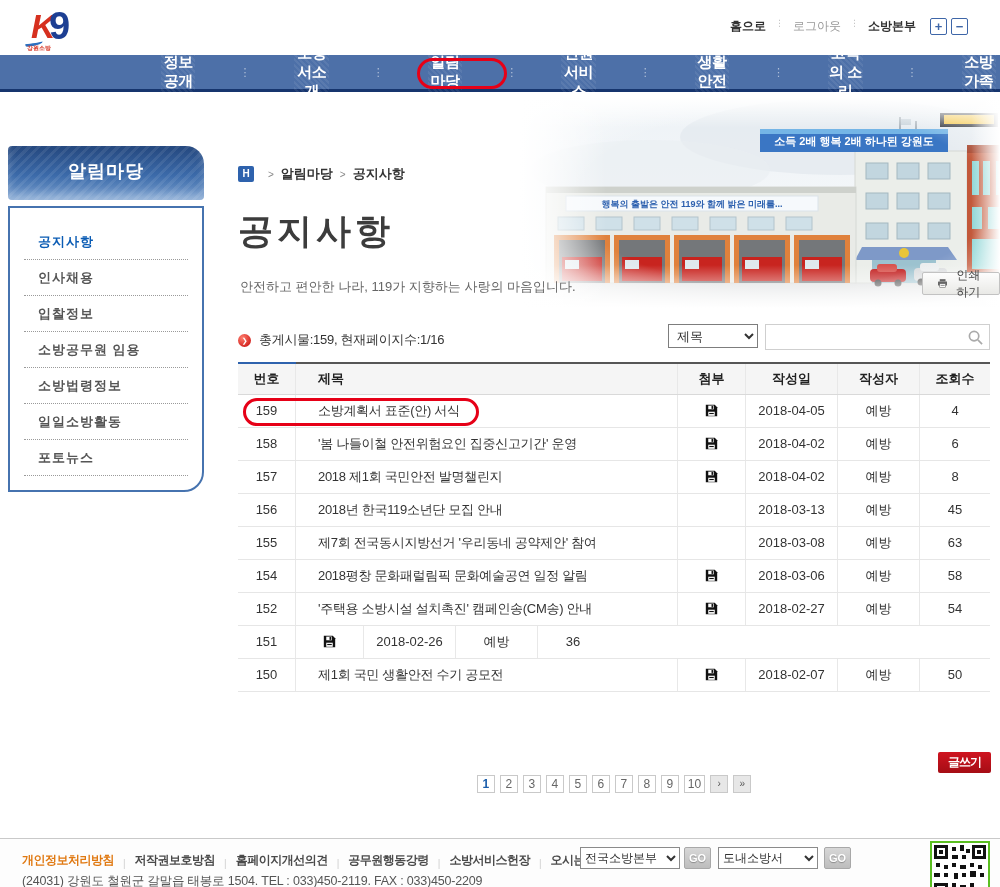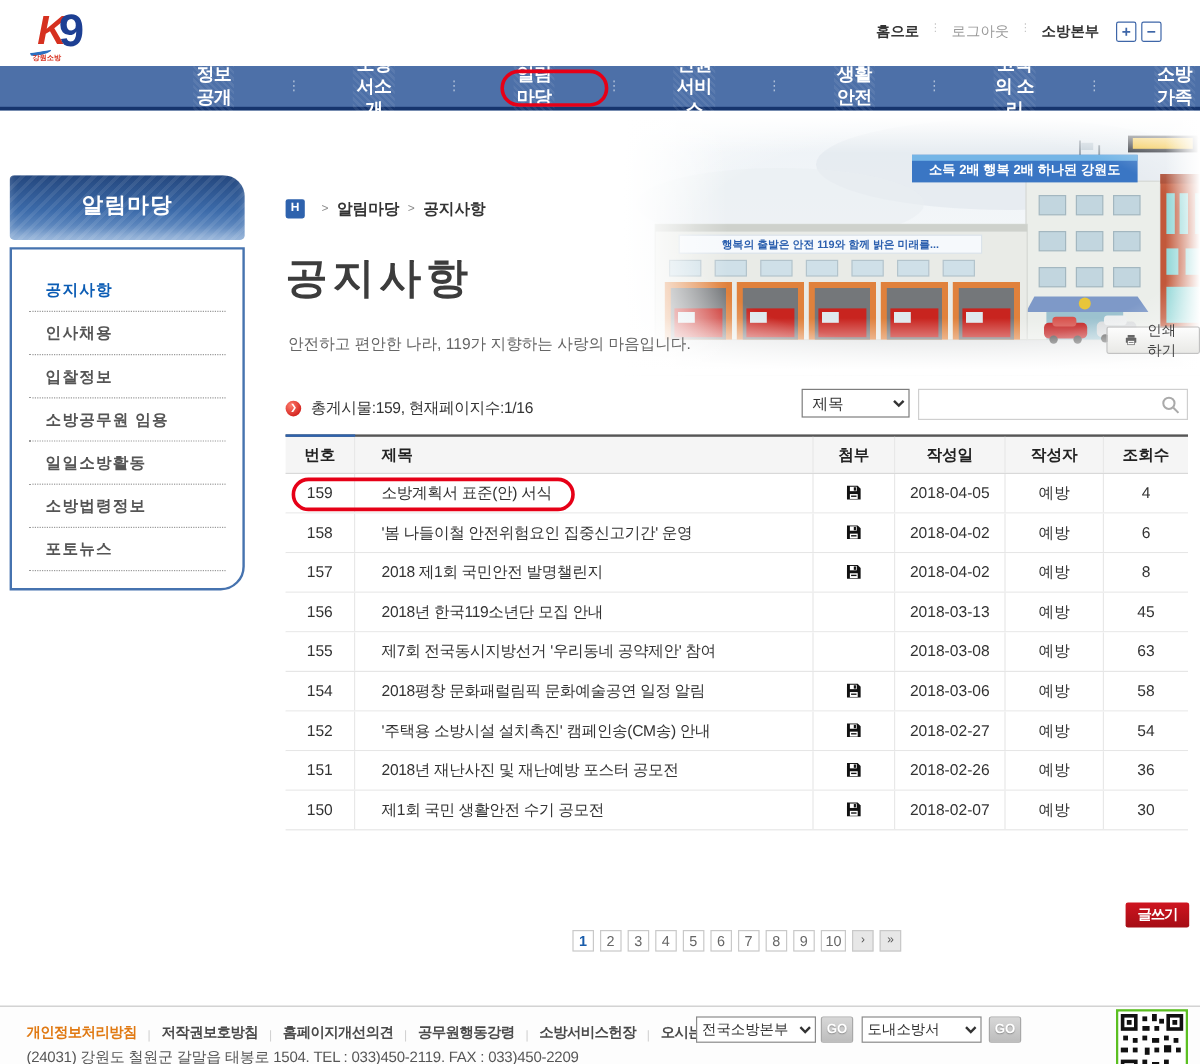--- a/index.html
+++ b/index.html
@@ -283,24 +283,24 @@
         <li>
           <a>인사채용</a>
         </li>
         <li>
           <a>입찰정보</a>
         </li>
         <li>
           <a>소방공무원 임용</a>
         </li>
         <li>
+          <a>소방법령정보</a>
+        </li>
+        <li>
           <a>일일소방활동</a>
-        </li>
-        <li>
-          <a>소방법령정보</a>
         </li>
         <li>
           <a>포토뉴스</a>
         </li>
       </ul>
   </aside>
 
   <main class="content">
 
     <div class="breadcrumb">
@@ -420,21 +420,20 @@
                 <rect x="8" y="2.5" width="2.2" height="3.5" fill="#111"></rect>
                 <rect x="4" y="9.5" width="8" height="5" fill="#fff"></rect>
                 <rect x="5.2" y="11" width="5.6" height="1.4" fill="#111"></rect>
               </svg></div>
             <div class="cell c3">2018-02-27</div>
             <div class="cell c4">예방</div>
             <div class="cell c5">54</div>
           </div>
           <div class="row">
             <div class="cell c0">151</div>
-            <div class="cell c1">2018년 재난사진 및 재난예방 포스터 공모전</div>
             <div class="cell c2"><svg class="disk" width="13" height="13" viewBox="0 0 16 16">
                 <path d="M1 1h11l3 3v11H1z" fill="#111"></path>
                 <rect x="4" y="2" width="7" height="4.5" fill="#fff"></rect>
                 <rect x="8" y="2.5" width="2.2" height="3.5" fill="#111"></rect>
                 <rect x="4" y="9.5" width="8" height="5" fill="#fff"></rect>
                 <rect x="5.2" y="11" width="5.6" height="1.4" fill="#111"></rect>
               </svg></div>
             <div class="cell c3">2018-02-26</div>
             <div class="cell c4">예방</div>
             <div class="cell c5">36</div>
@@ -444,21 +443,21 @@
             <div class="cell c1">제1회 국민 생활안전 수기 공모전</div>
             <div class="cell c2"><svg class="disk" width="13" height="13" viewBox="0 0 16 16">
                 <path d="M1 1h11l3 3v11H1z" fill="#111"></path>
                 <rect x="4" y="2" width="7" height="4.5" fill="#fff"></rect>
                 <rect x="8" y="2.5" width="2.2" height="3.5" fill="#111"></rect>
                 <rect x="4" y="9.5" width="8" height="5" fill="#fff"></rect>
                 <rect x="5.2" y="11" width="5.6" height="1.4" fill="#111"></rect>
               </svg></div>
             <div class="cell c3">2018-02-07</div>
             <div class="cell c4">예방</div>
-            <div class="cell c5">30</div>
+            <div class="cell c5">50</div>
           </div>
         </div>
     </div>
 
     <div class="pagination" id="pagination">
         <a class="pg current">1</a>
         <a class="pg">2</a>
         <a class="pg">3</a>
         <a class="pg">4</a>
         <a class="pg">5</a>

